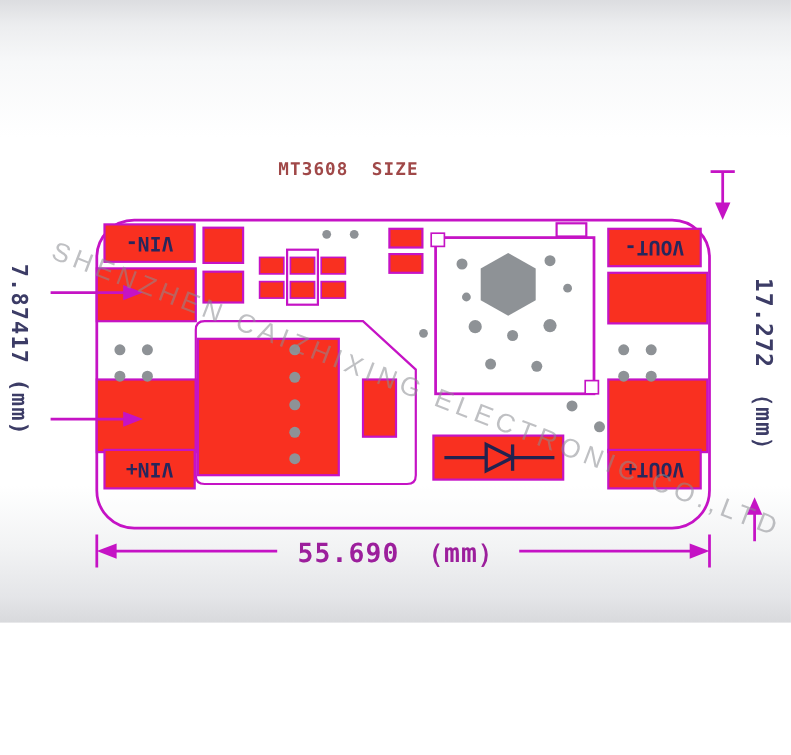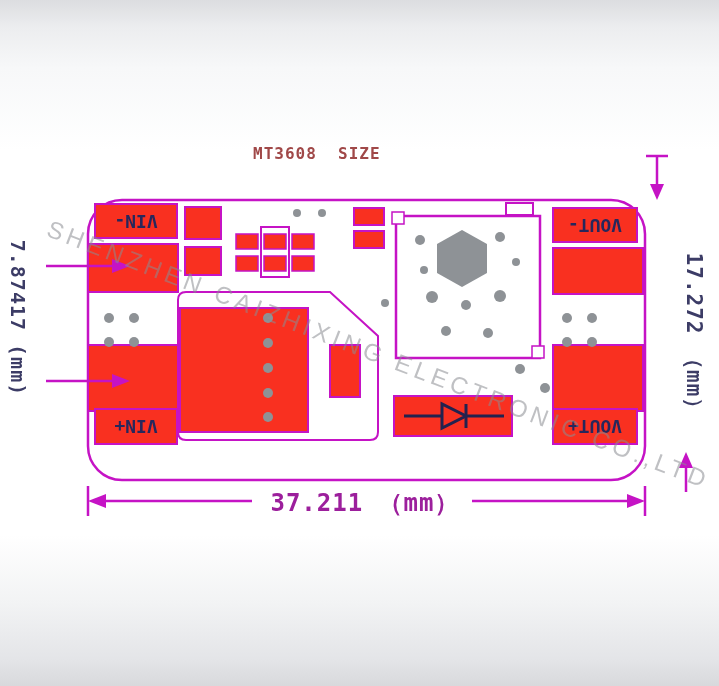--- a/index.html
+++ b/index.html
@@ -2,21 +2,21 @@
 <html><head>
 <meta charset="utf-8">
 <style>
   html,body{margin:0;padding:0;}
   body{
     font-family:"DejaVu Sans Mono","Liberation Mono",monospace;
     background:#ffffff;
   }
   .stage{
     position:relative;
-    width:719px;height:686px;
+    width:719px;height:566px;
     overflow:hidden;
     background:linear-gradient(180deg,
       #dcdde0 0%, #ecedef 4%, #f7f8f9 10%, #ffffff 22%,
       #ffffff 78%, #f2f3f4 88%, #e4e5e8 96%, #d8d9dc 100%);
   }
   .title{
     position:absolute;left:253px;top:144px;
     font-size:16px;font-weight:bold;letter-spacing:1px;
     color:#a04848;white-space:pre;
   }
@@ -166,17 +166,17 @@
       <polygon points="657,200 650,184 664,184"></polygon>
       <polygon points="686,452 679,468 693,468"></polygon>
       <polygon points="88,501 106,494 106,508"></polygon>
       <polygon points="645,501 627,494 627,508"></polygon>
     </g>
 
     <text class="dimlbl" x="18" y="318" font-size="20" text-anchor="middle" dominant-baseline="central" transform="rotate(90 18 318)">7.87417 (mm)</text>
     <text class="dimlbl" x="694" y="336" font-size="21" text-anchor="middle" dominant-baseline="central" transform="rotate(90 694 336)">17.272 （mm）</text>
   </svg>
 
-  <div class="dim-bottom">37.211 （mm）</div>
+  <div class="dim-bottom">55.690 （mm）</div>
 
   <div class="watermark">SHENZHEN CAIZHIXING ELECTRONIC CO.,LTD</div>
 
 </div>
 
 </body></html>

